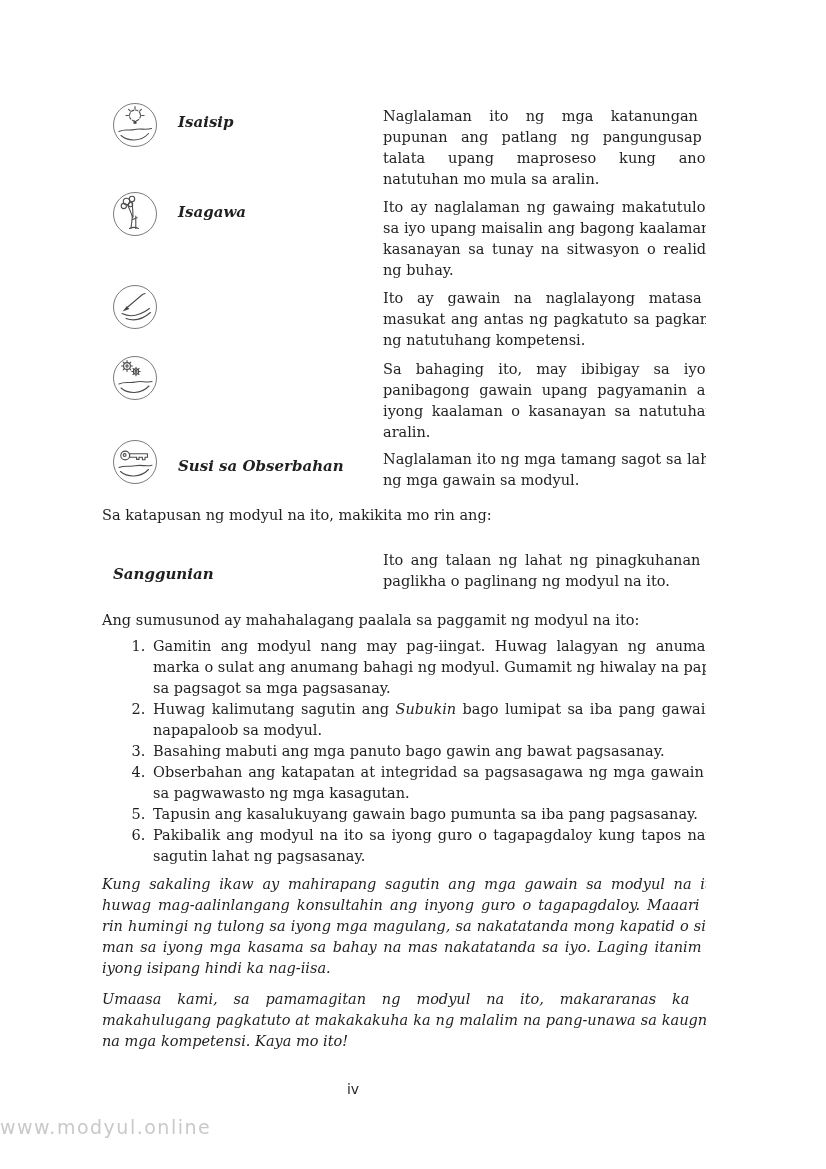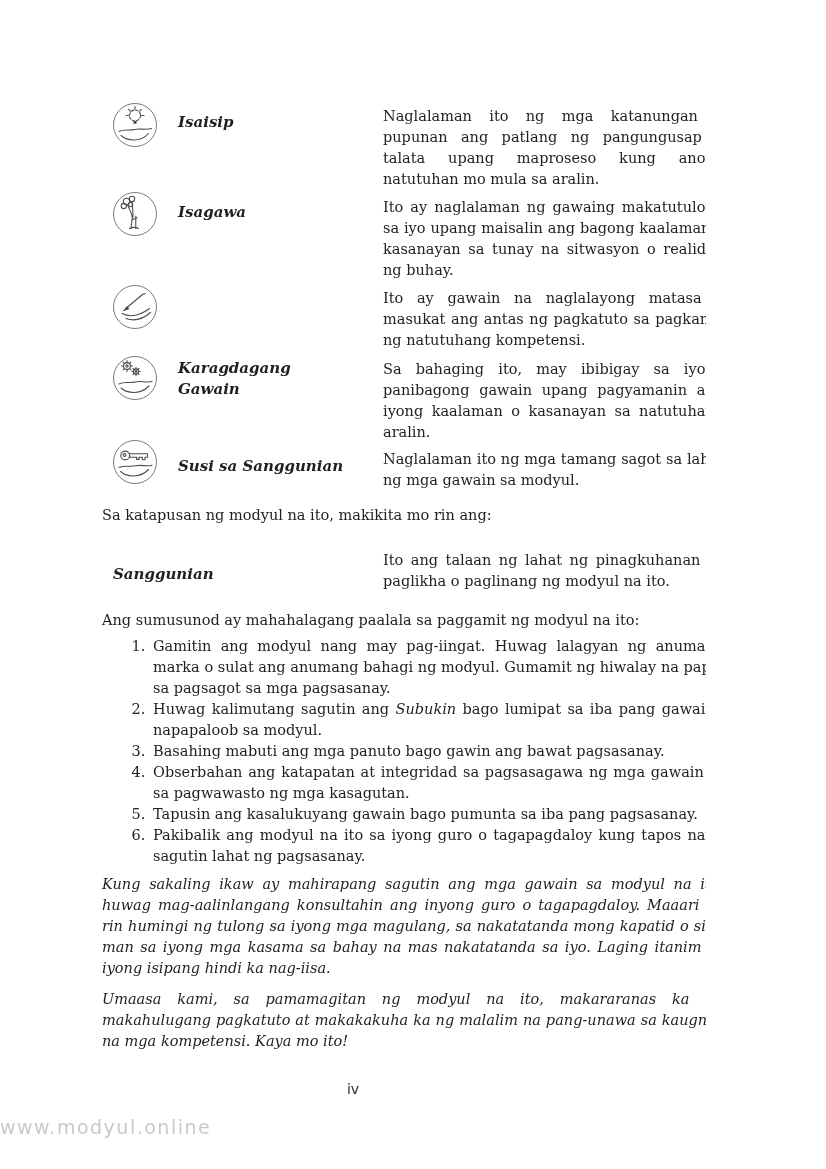--- a/index.html
+++ b/index.html
@@ -117,35 +117,33 @@
       <circle class="ic-line" cx="16" cy="12" r="3.4" stroke-width="1.6"></circle>
       <circle class="ic-line" cx="16" cy="12" r="1.1"></circle>
       <path class="ic-line" stroke-width="1.6" d="M19.4 12 L21.4 12 M18.4 14.4 L19.8 15.8 M16 15.4 L16 17.4 M13.6 14.4 L12.2 15.8 M12.6 12 L10.6 12 M13.6 9.6 L12.2 8.2 M16 8.6 L16 6.6 M18.4 9.6 L19.8 8.2"></path>
       <circle class="ic-line" cx="25" cy="17.5" r="2.6" stroke-width="1.5"></circle>
       <circle class="ic-line" cx="25" cy="17.5" r="0.9"></circle>
       <path class="ic-line" stroke-width="1.5" d="M27.6 17.5 L29.2 17.5 M25 20.1 L25 21.7 M22.4 17.5 L20.8 17.5 M25 14.9 L25 13.3 M26.8 19.3 L28 20.5 M23.2 19.3 L22 20.5 M23.2 15.7 L22 14.5 M26.8 15.7 L28 14.5"></path>
       <path class="ic-line" d="M8 30 C13.5 27 19 29.5 24.5 28 C30 26.5 35.5 29 41 27.5"></path>
       <path class="ic-line" d="M10 34 C17 40 30 40.5 38 32"></path>
     </svg>
   </div>
-  <div class="row-label" style="top:358px">Karagdagang
-Gawain</div>
   <div class="row-desc" style="top:359px">Sa bahaging ito, may ibibigay sa iyong panibagong gawain upang pagyamanin ang iyong kaalaman o kasanayan sa natutuhang aralin.</div>
 
   <div class="row-icon" style="top:438px">
     <svg width="48" height="48" viewBox="0 0 48 48">
       <circle class="ic-ring" cx="24" cy="24" r="21.5"></circle>
       <circle class="ic-line" cx="14.2" cy="17.5" r="4.4"></circle>
       <circle class="ic-line" cx="13.6" cy="17" r="1.4"></circle>
       <path class="ic-line" d="M18.6 15.8 L36.5 15.8 L36.5 19.2 L34 19.2 L34 21.8 L31.4 21.8 L31.4 19.2 L28 19.2 L28 21.4 L25.6 21.4 L25.6 19.2 L18.6 19.2 Z"></path>
       <path class="ic-line" d="M8 29.5 C13.5 27 19 29 24.5 27.8 C30 26.5 35.5 28.8 41 27.2"></path>
       <path class="ic-line" d="M9.5 33.5 C16.5 39.5 29.5 40 37.5 31.5"></path>
     </svg>
   </div>
-  <div class="row-label" style="top:456px">Susi sa Sanggunian</div>
+  <div class="row-label" style="top:456px">Susi sa Obserbahan</div>
   <div class="row-desc" style="top:449px">Naglalaman ito ng mga tamang sagot sa lahat ng mga gawain sa modyul.</div>
 
   <div class="body-text" style="top:505px">Sa katapusan ng modyul na ito, makikita mo rin ang:</div>
 
   <div class="src-label" style="top:564px">Sanggunian</div>
   <div class="row-desc" style="top:550px">Ito ang talaan ng lahat ng pinagkuhanan sa paglikha o paglinang ng modyul na ito.</div>
 
   <div class="body-text" style="top:610px">Ang sumusunod ay mahahalagang paalala sa paggamit ng modyul na ito:</div>
 
   <div class="body-text" style="top:636px">

